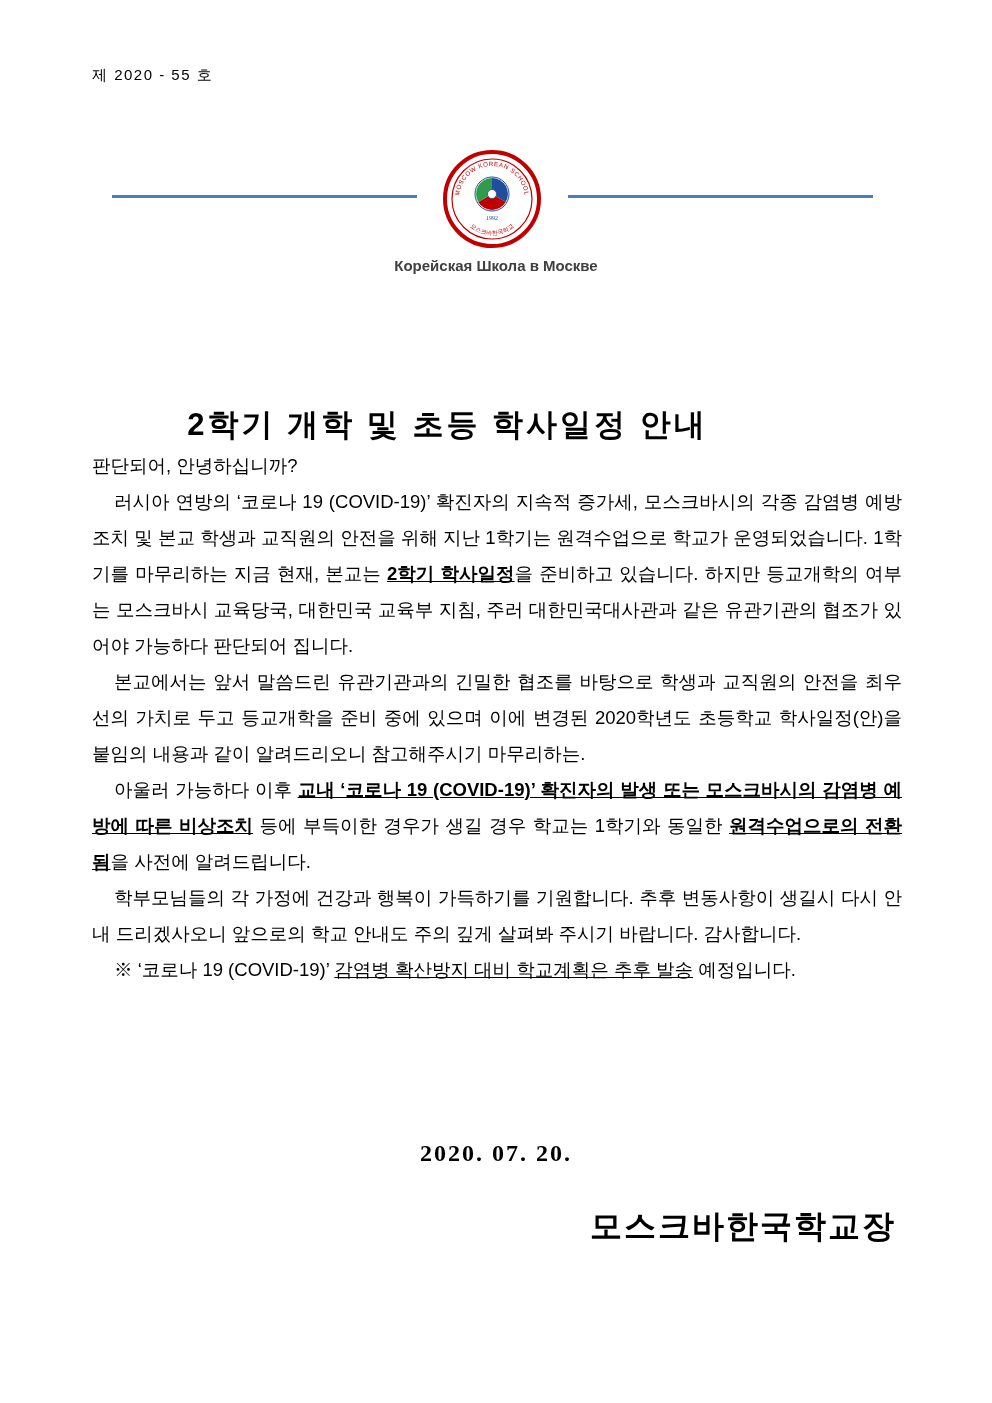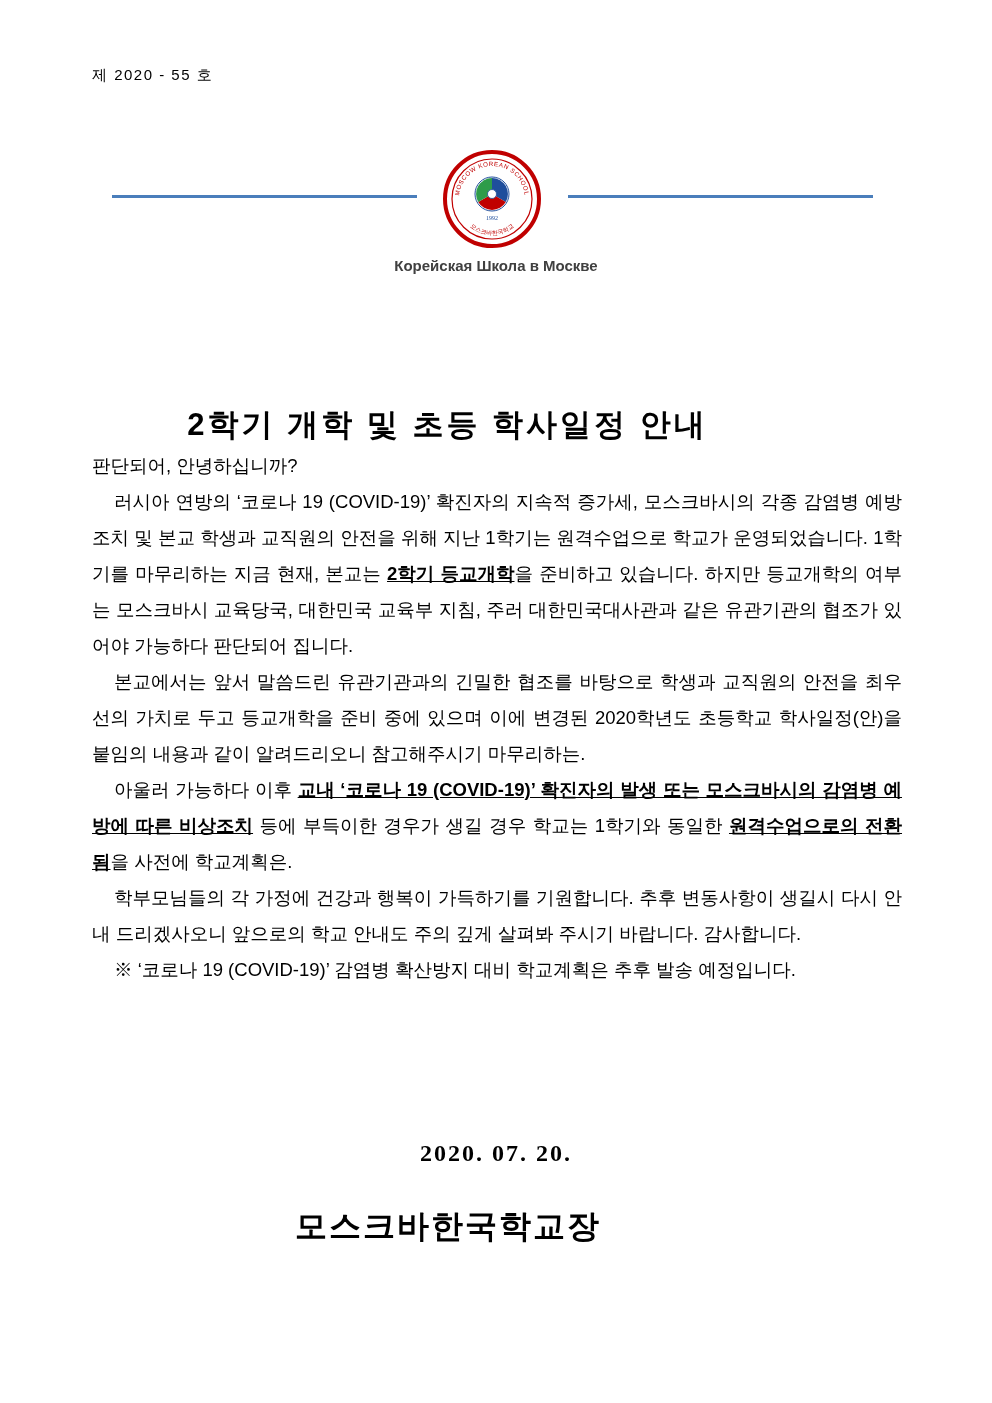--- a/index.html
+++ b/index.html
@@ -98,40 +98,41 @@
     text-indent: 22px;
   }
   .body-text p.no-indent {
     text-indent: 0;
   }
   .u {
     text-decoration: underline;
     font-weight: bold;
   }
   .u-plain {
+    text-decoration: underline;
     margin-top: 44px;
   }
 
   .date-line {
     position: absolute;
     left: 0;
     top: 1140px;
     width: 992px;
     text-align: center;
     font-size: 24px;
     font-weight: bold;
     letter-spacing: 2px;
     font-family: "Liberation Serif", serif;
   }
   .signature {
     position: absolute;
     left: 0;
     top: 1205px;
     width: 896px;
-    text-align: center;
+    text-align: right;
     font-size: 32px;
     font-weight: bold;
     letter-spacing: 2px;
     font-family: "Liberation Sans", sans-serif;
   }
 </style>
 </head>
 <body>
 
 <div class="page">
@@ -167,23 +168,23 @@
       </svg>
     </div>
 
     <div class="school-name-ru">Корейская Школа в Москве</div>
   </div>
 
   <div class="title">2학기 개학 및 초등 학사일정 안내</div>
 
   <div class="body-text">
     <p class="no-indent">판단되어, 안녕하십니까?</p>
-    <p><span>러시아 연방의 ‘코로나 19 (COVID-19)’ 확진자의 지속적 증가세, 모스크바시의 각종 감염병 예방 조치 및 본교 학생과 교직원의 안전을 위해 지난 1학기는 원격수업으로 학교가 운영되었습니다. 1학기를 마무리하는 지금 현재, 본교는 </span><span class="u">2학기 등교개학</span><span>을 준비하고 있습니다. 하지만 등교개학의 여부는 모스크바시 교육당국, 대한민국 교육부 지침, 주러 대한민국대사관과 같은 유관기관의 협조가 있어야 가능하다 판단되어 집니다.</span></p>
+    <p><span>러시아 연방의 ‘코로나 19 (COVID-19)’ 확진자의 지속적 증가세, 모스크바시의 각종 감염병 예방 조치 및 본교 학생과 교직원의 안전을 위해 지난 1학기는 원격수업으로 학교가 운영되었습니다. 1학기를 마무리하는 지금 현재, 본교는 </span><span class="u">2학기 학사일정</span><span>을 준비하고 있습니다. 하지만 등교개학의 여부는 모스크바시 교육당국, 대한민국 교육부 지침, 주러 대한민국대사관과 같은 유관기관의 협조가 있어야 가능하다 판단되어 집니다.</span></p>
     <p>본교에서는 앞서 말씀드린 유관기관과의 긴밀한 협조를 바탕으로 학생과 교직원의 안전을 최우선의 가치로 두고 등교개학을 준비 중에 있으며 이에 변경된 2020학년도 초등학교 학사일정(안)을 붙임의 내용과 같이 알려드리오니 참고해주시기 마무리하는.</p>
-    <p><span>아울러 가능하다 이후 </span><span class="u">교내 ‘코로나 19 (COVID-19)’ 확진자의 발생 또는 모스크바시의 감염병 예방에 따른 비상조치</span><span> 등에 부득이한 경우가 생길 경우 학교는 1학기와 동일한 </span><span class="u">원격수업으로의 전환됨</span><span>을 사전에 학교계획은.</span></p>
+    <p><span>아울러 가능하다 이후 </span><span class="u">교내 ‘코로나 19 (COVID-19)’ 확진자의 발생 또는 모스크바시의 감염병 예방에 따른 비상조치</span><span> 등에 부득이한 경우가 생길 경우 학교는 1학기와 동일한 </span><span class="u">원격수업으로의 전환됨</span><span>을 사전에 알려드립니다.</span></p>
     <p>학부모님들의 각 가정에 건강과 행복이 가득하기를 기원합니다. 추후 변동사항이 생길시 다시 안내 드리겠사오니 앞으로의 학교 안내도 주의 깊게 살펴봐 주시기 바랍니다. 감사합니다.</p>
     <p><span>※ ‘코로나 19 (COVID-19)’ </span><span class="u-plain">감염병 확산방지 대비 학교계획은 추후 발송</span><span> 예정입니다.</span></p>
   </div>
 
   <div class="date-line">2020. 07. 20.</div>
   <div class="signature">모스크바한국학교장</div>
 
 </div>
 
 </body></html>

